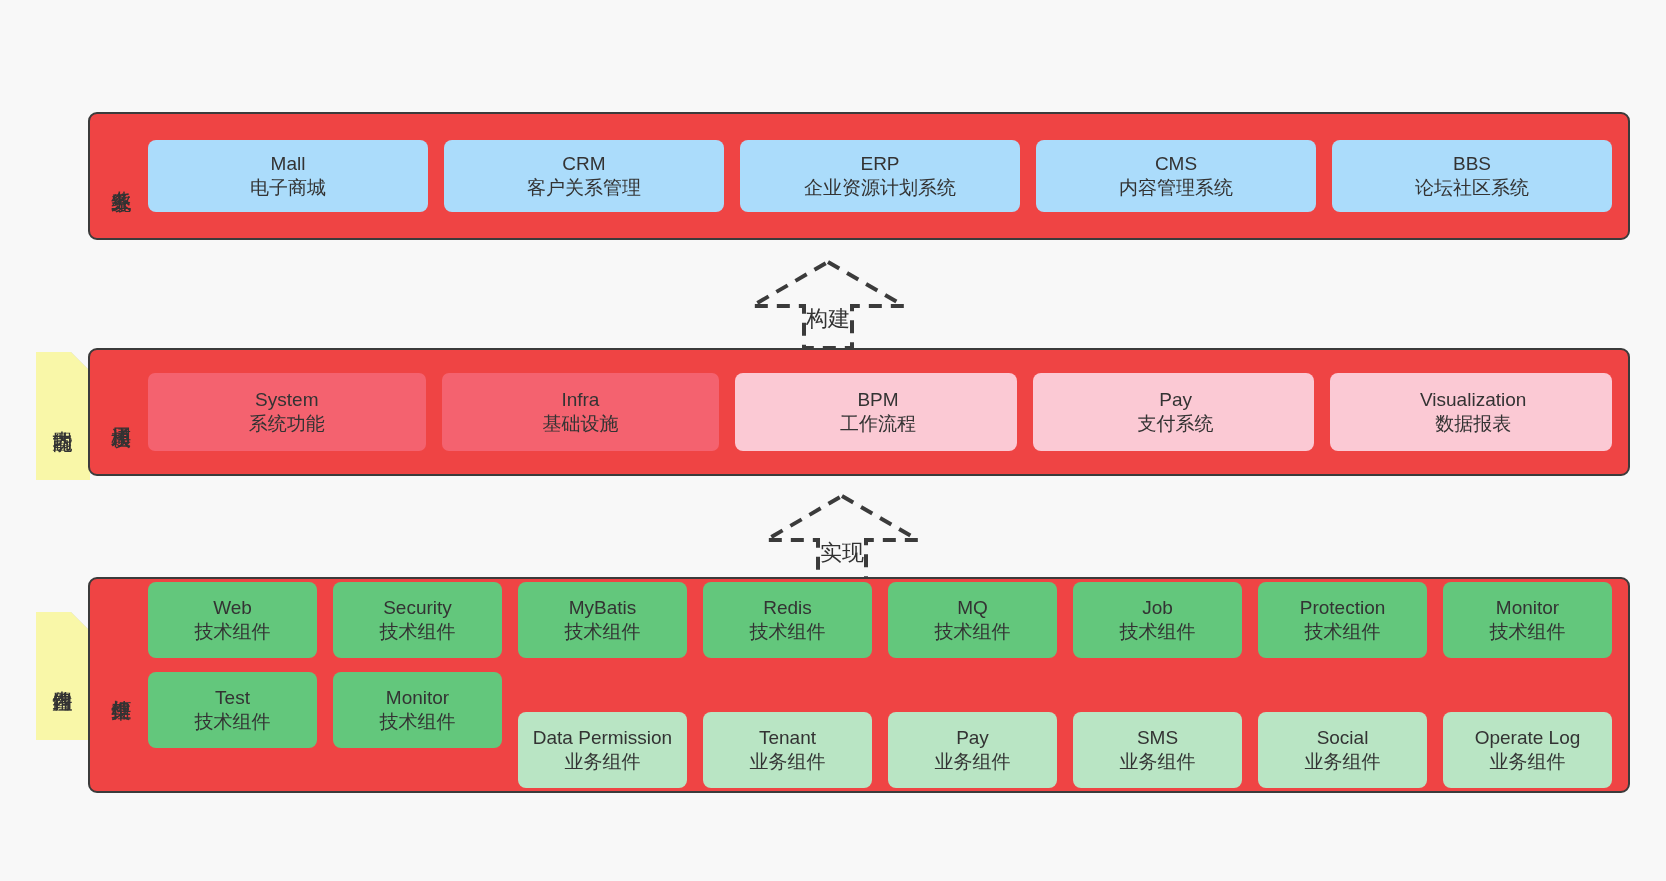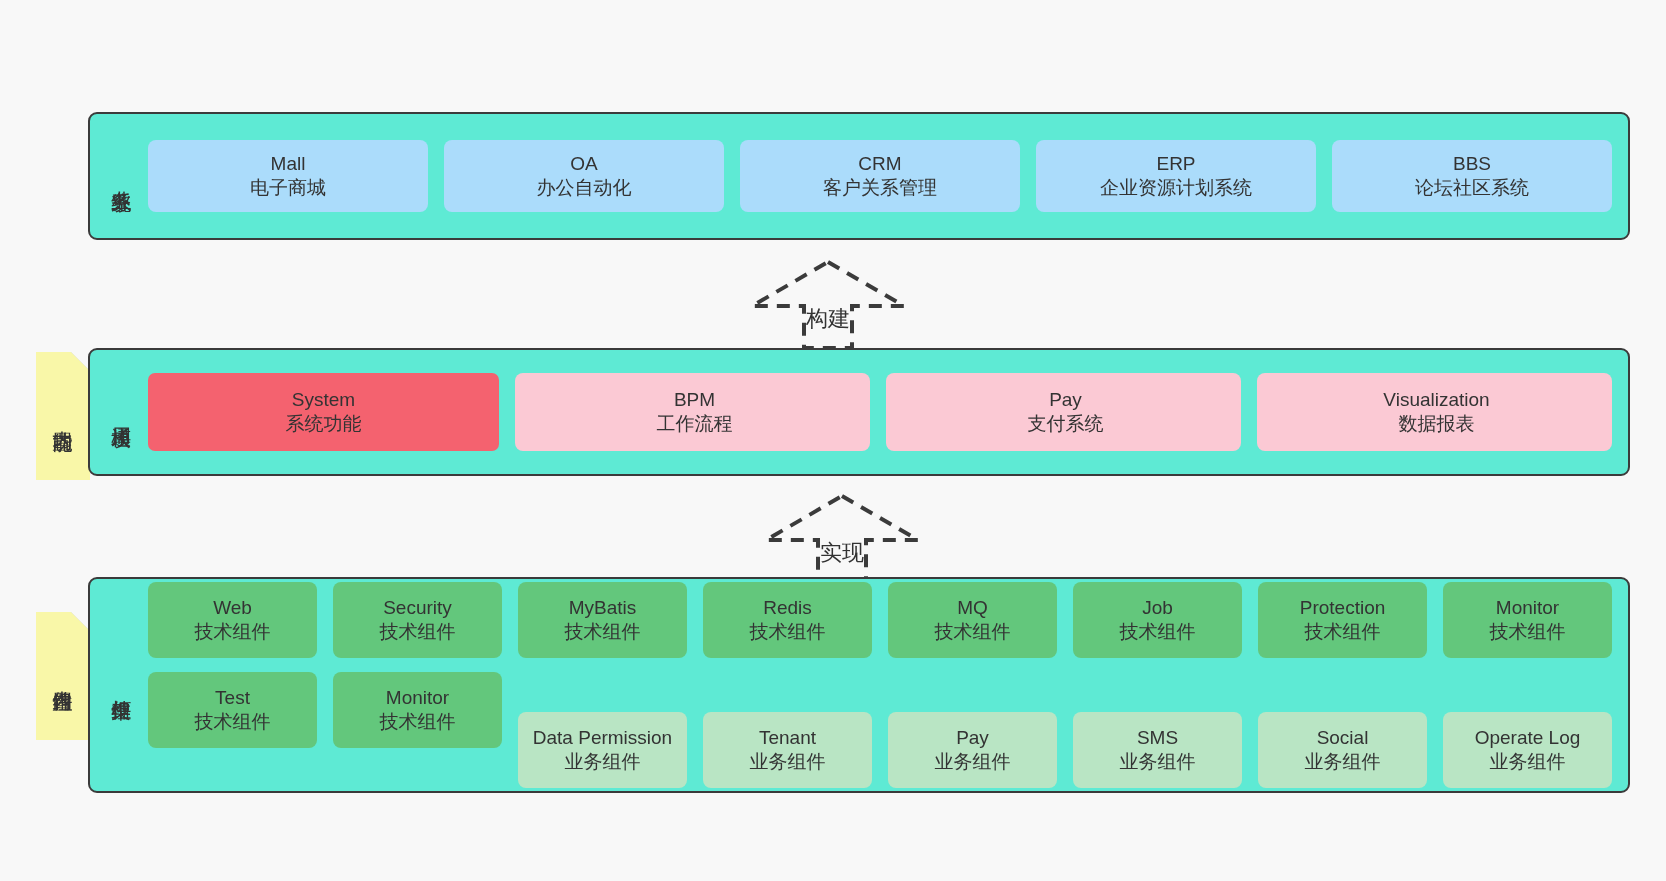--- a/index.html
+++ b/index.html
@@ -20,21 +20,21 @@
     position: absolute;
     left: 0; top: 0;
     width: 1666px;
     height: 881px;
   }
 
   
   .layer {
     position: absolute;
     box-sizing: border-box;
-    background: #5eead4;
+    background: #ef4444;
     border: 2px solid #3b3b3b;
     border-radius: 9px;
     display: flex;
     align-items: stretch;
     padding: 8px 10px 8px 0;
   }
   .layer-title {
     flex: 0 0 auto;
     width: 46px;
     display: flex;
@@ -150,30 +150,30 @@
 
   <div class="layer" id="layer-business">
     <div class="layer-title">业务系统</div>
     <div class="layer-body">
       <div class="row">
         <div class="cell c-blue">
           <span class="en">Mall</span>
           <span class="cn">电子商城</span>
         </div>
         <div class="cell c-blue">
-          <span class="en">OA</span>
-          <span class="cn">办公自动化</span>
-        </div>
-        <div class="cell c-blue">
           <span class="en">CRM</span>
           <span class="cn">客户关系管理</span>
         </div>
         <div class="cell c-blue">
           <span class="en">ERP</span>
           <span class="cn">企业资源计划系统</span>
+        </div>
+        <div class="cell c-blue">
+          <span class="en">CMS</span>
+          <span class="cn">内容管理系统</span>
         </div>
         <div class="cell c-blue">
           <span class="en">BBS</span>
           <span class="cn">论坛社区系统</span>
         </div>
       </div>
     </div>
   </div>
 
   <div class="arrow" id="arrow-build">
@@ -189,20 +189,24 @@
   </div>
 
   <div class="layer" id="layer-common">
     <div class="layer-title">通用模块</div>
     <div class="layer-body">
       <div class="row">
         <div class="cell c-red">
           <span class="en">System</span>
           <span class="cn">系统功能</span>
         </div>
+        <div class="cell c-red">
+          <span class="en">Infra</span>
+          <span class="cn">基础设施</span>
+        </div>
         <div class="cell c-pink">
           <span class="en">BPM</span>
           <span class="cn">工作流程</span>
         </div>
         <div class="cell c-pink">
           <span class="en">Pay</span>
           <span class="cn">支付系统</span>
         </div>
         <div class="cell c-pink">
           <span class="en">Visualization</span>

